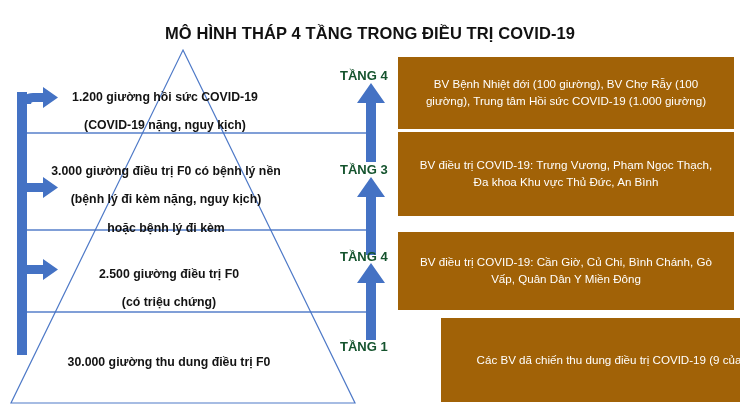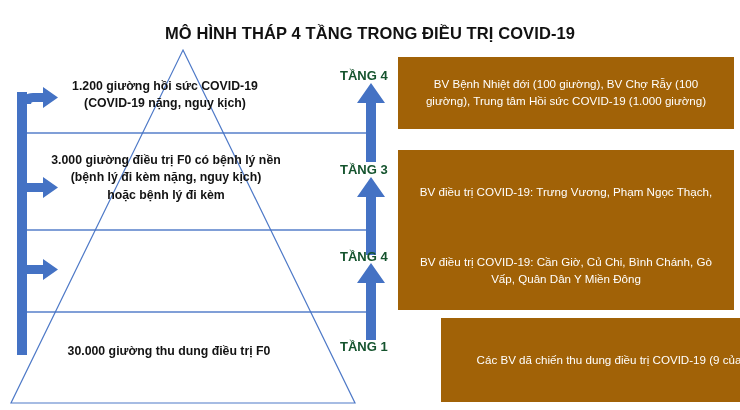--- a/index.html
+++ b/index.html
@@ -45,21 +45,21 @@
   
   .lvl-text {
     position: absolute;
     text-align: center;
     font-size: 12.3px;
     font-weight: bold;
     color: #131313;
     line-height: 1.42;
     white-space: nowrap;
   }
-  .lvl-text div { white-space: nowrap; }
+  .lvl-text div { white-space: nowrap; margin-top: 11px; }
 
   
   .tang-label {
     position: absolute;
     font-size: 13px;
     font-weight: bold;
     color: #14532d;
     white-space: nowrap;
     text-align: left;
     width: 62px;
@@ -135,40 +135,45 @@
     <div>1.200 giường hồi sức COVID-19</div>
     <div>(COVID-19 nặng, nguy kịch)</div>
   </div>
 
   <div class="lvl-text" style="left:25px; top:152px; width:282px;">
     <div>3.000 giường điều trị F0 có bệnh lý nền</div>
     <div>(bệnh lý đi kèm nặng, nguy kịch)</div>
     <div>hoặc bệnh lý đi kèm</div>
   </div>
 
+  <div class="lvl-text" style="left:55px; top:255px; width:228px;">
+    <div>2.500 giường điều trị F0</div>
+    <div>(có triệu chứng)</div>
+  </div>
 
   <div class="lvl-text" style="left:38px; top:343px; width:262px;">
     <div>30.000 giường thu dung điều trị F0</div>
   </div>
 
   <div class="tang-label" style="left:340px; top:68px;">TẦNG 4</div>
   <div class="tang-label" style="left:340px; top:162px;">TẦNG 3</div>
   <div class="tang-label" style="left:340px; top:249px;">TẦNG 4</div>
   <div class="tang-label" style="left:340px; top:339px;">TẦNG 1</div>
 
   <div class="info-box" style="top:57px; height:72px;">
     <div>
       <span>BV Bệnh Nhiệt đới (100 giường), BV Chợ Rẫy (100</span>
       <span>giường), Trung tâm Hồi sức COVID-19 (1.000 giường)</span>
     </div>
   </div>
 
-  <div class="info-box" style="top:150px; height:84px;">
+  <div class="info-box" style="top:132px; height:84px;">
     <div>
       <span>BV điều trị COVID-19: Trưng Vương, Phạm Ngọc Thạch,</span>
+      <span>Đa khoa Khu vực Thủ Đức, An Bình</span>
     </div>
   </div>
 
   <div class="info-box" style="top:232px; height:78px;justify-content:center;">
     <div>
       <span>BV điều trị COVID-19: Cần Giờ, Củ Chi, Bình Chánh, Gò</span>
       <span>Vấp, Quân Dân Y Miền Đông</span>
     </div>
   </div>
 

